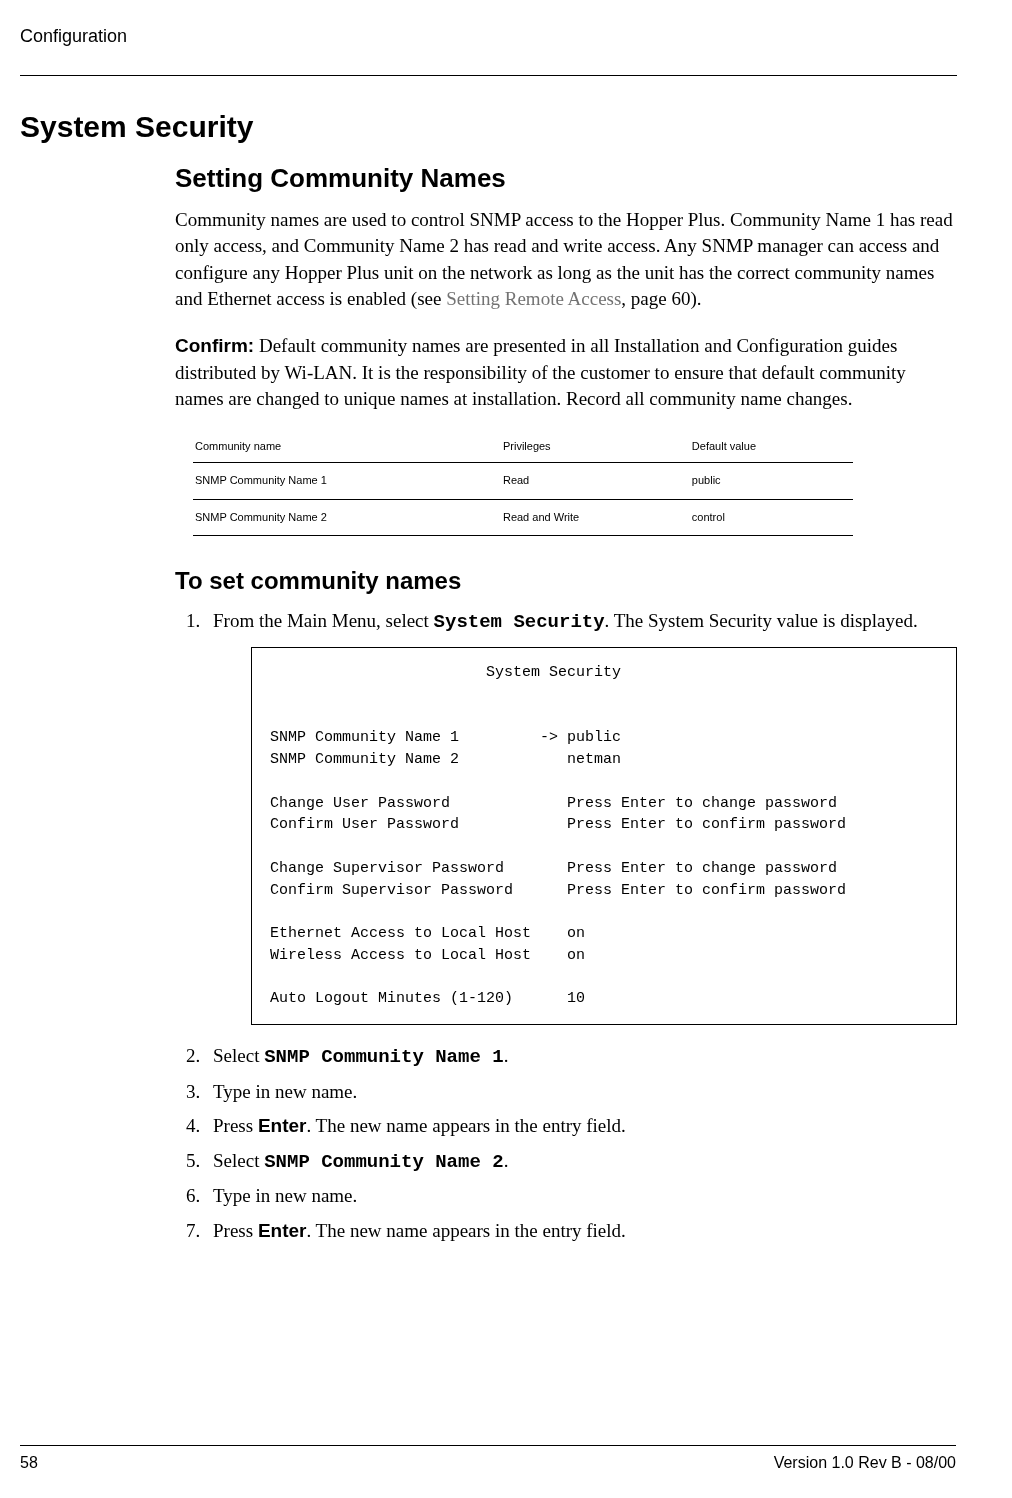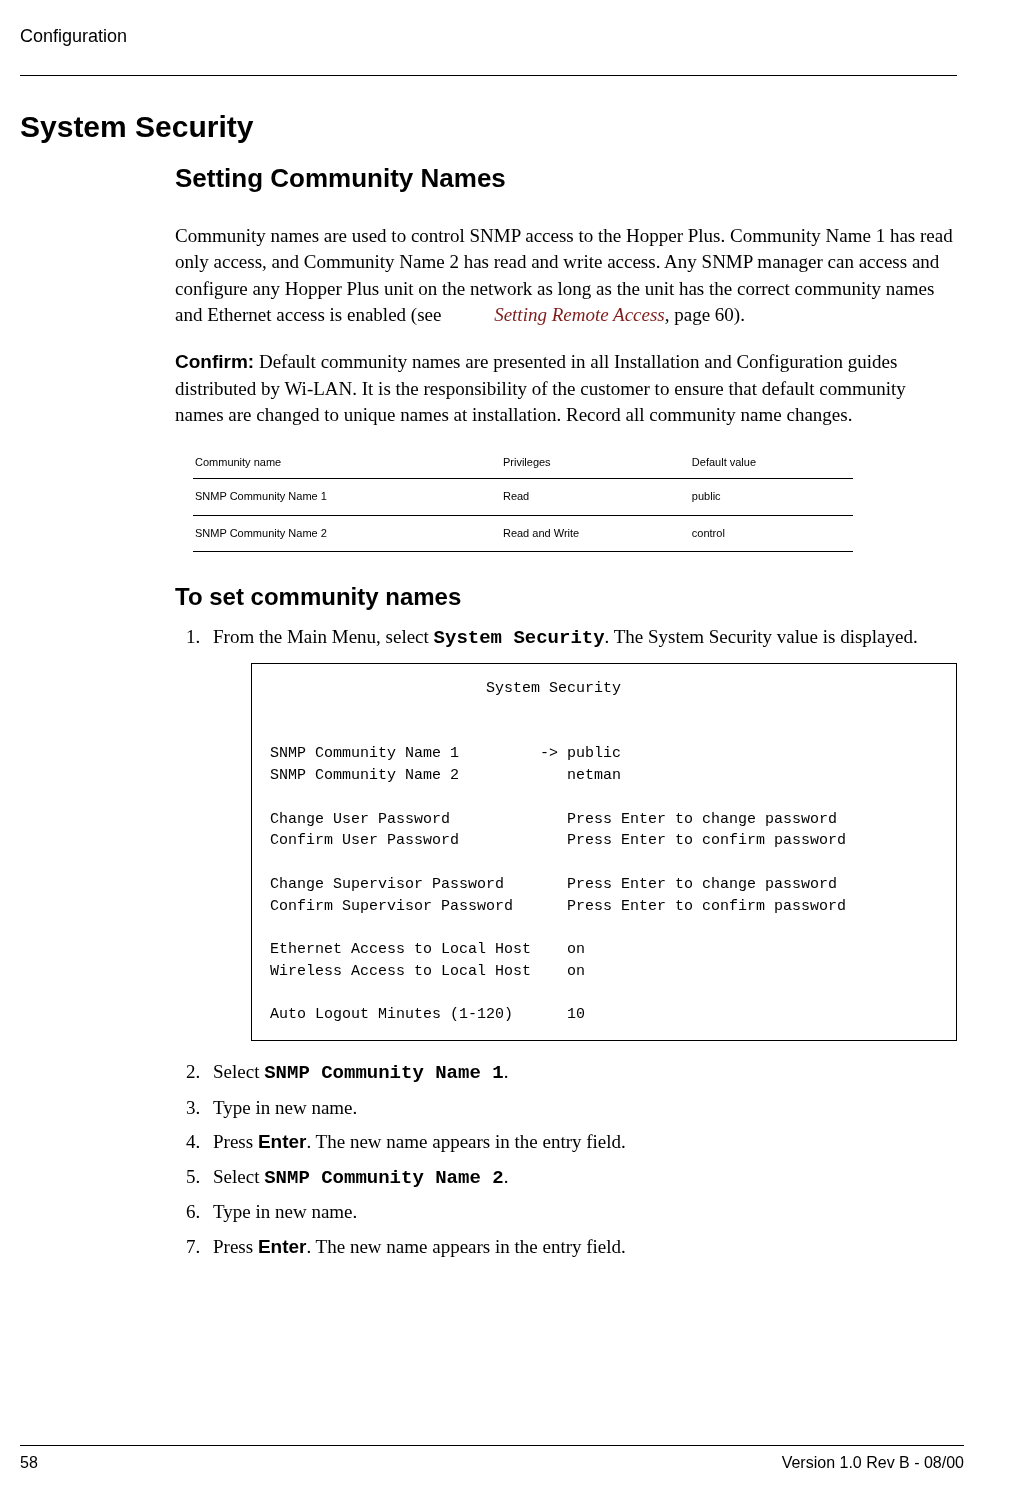--- a/index.html
+++ b/index.html
@@ -33,30 +33,28 @@
     .content-indent {
       margin-left: 155px;
     }
     .intro-para {
       margin-bottom: 28px;
     }
     .h2-title {
       font-family: Arial, Helvetica, sans-serif;
       font-size: 26px;
       font-weight: bold;
-      margin-bottom: 26px;
+      margin-bottom: 10px;
     }
     .body-para {
       margin-bottom: 20px;
     }
     .link {
-      color: #7f1d1d;
-      font-style: italic;
+      color: #737373;
       cursor: pointer;
-      margin-left: 48px;
     }
     .warning-label {
       font-family: Arial, Helvetica, sans-serif;
       font-weight: bold;
     }
     .privtable {
       margin: 20px 0 28px 18px;
       width: 660px;
       border-collapse: collapse;
       font-family: Arial, Helvetica, sans-serif;
@@ -101,21 +99,21 @@
       font-size: 15px;
       white-space: pre;
       padding: 14px 18px 14px 18px;
       margin: 12px 0 18px 38px;
       line-height: 1.45;
     }
     .footer {
       position: absolute;
       bottom: 24px;
       left: 20px;
-      right: 48px;
+      right: 56px;
       border-top: 1px solid #000;
       padding-top: 6px;
       font-family: Arial, Helvetica, sans-serif;
       font-size: 16px;
       display: flex;
       justify-content: space-between;
     }
   </style>
 </head>
 <body>

